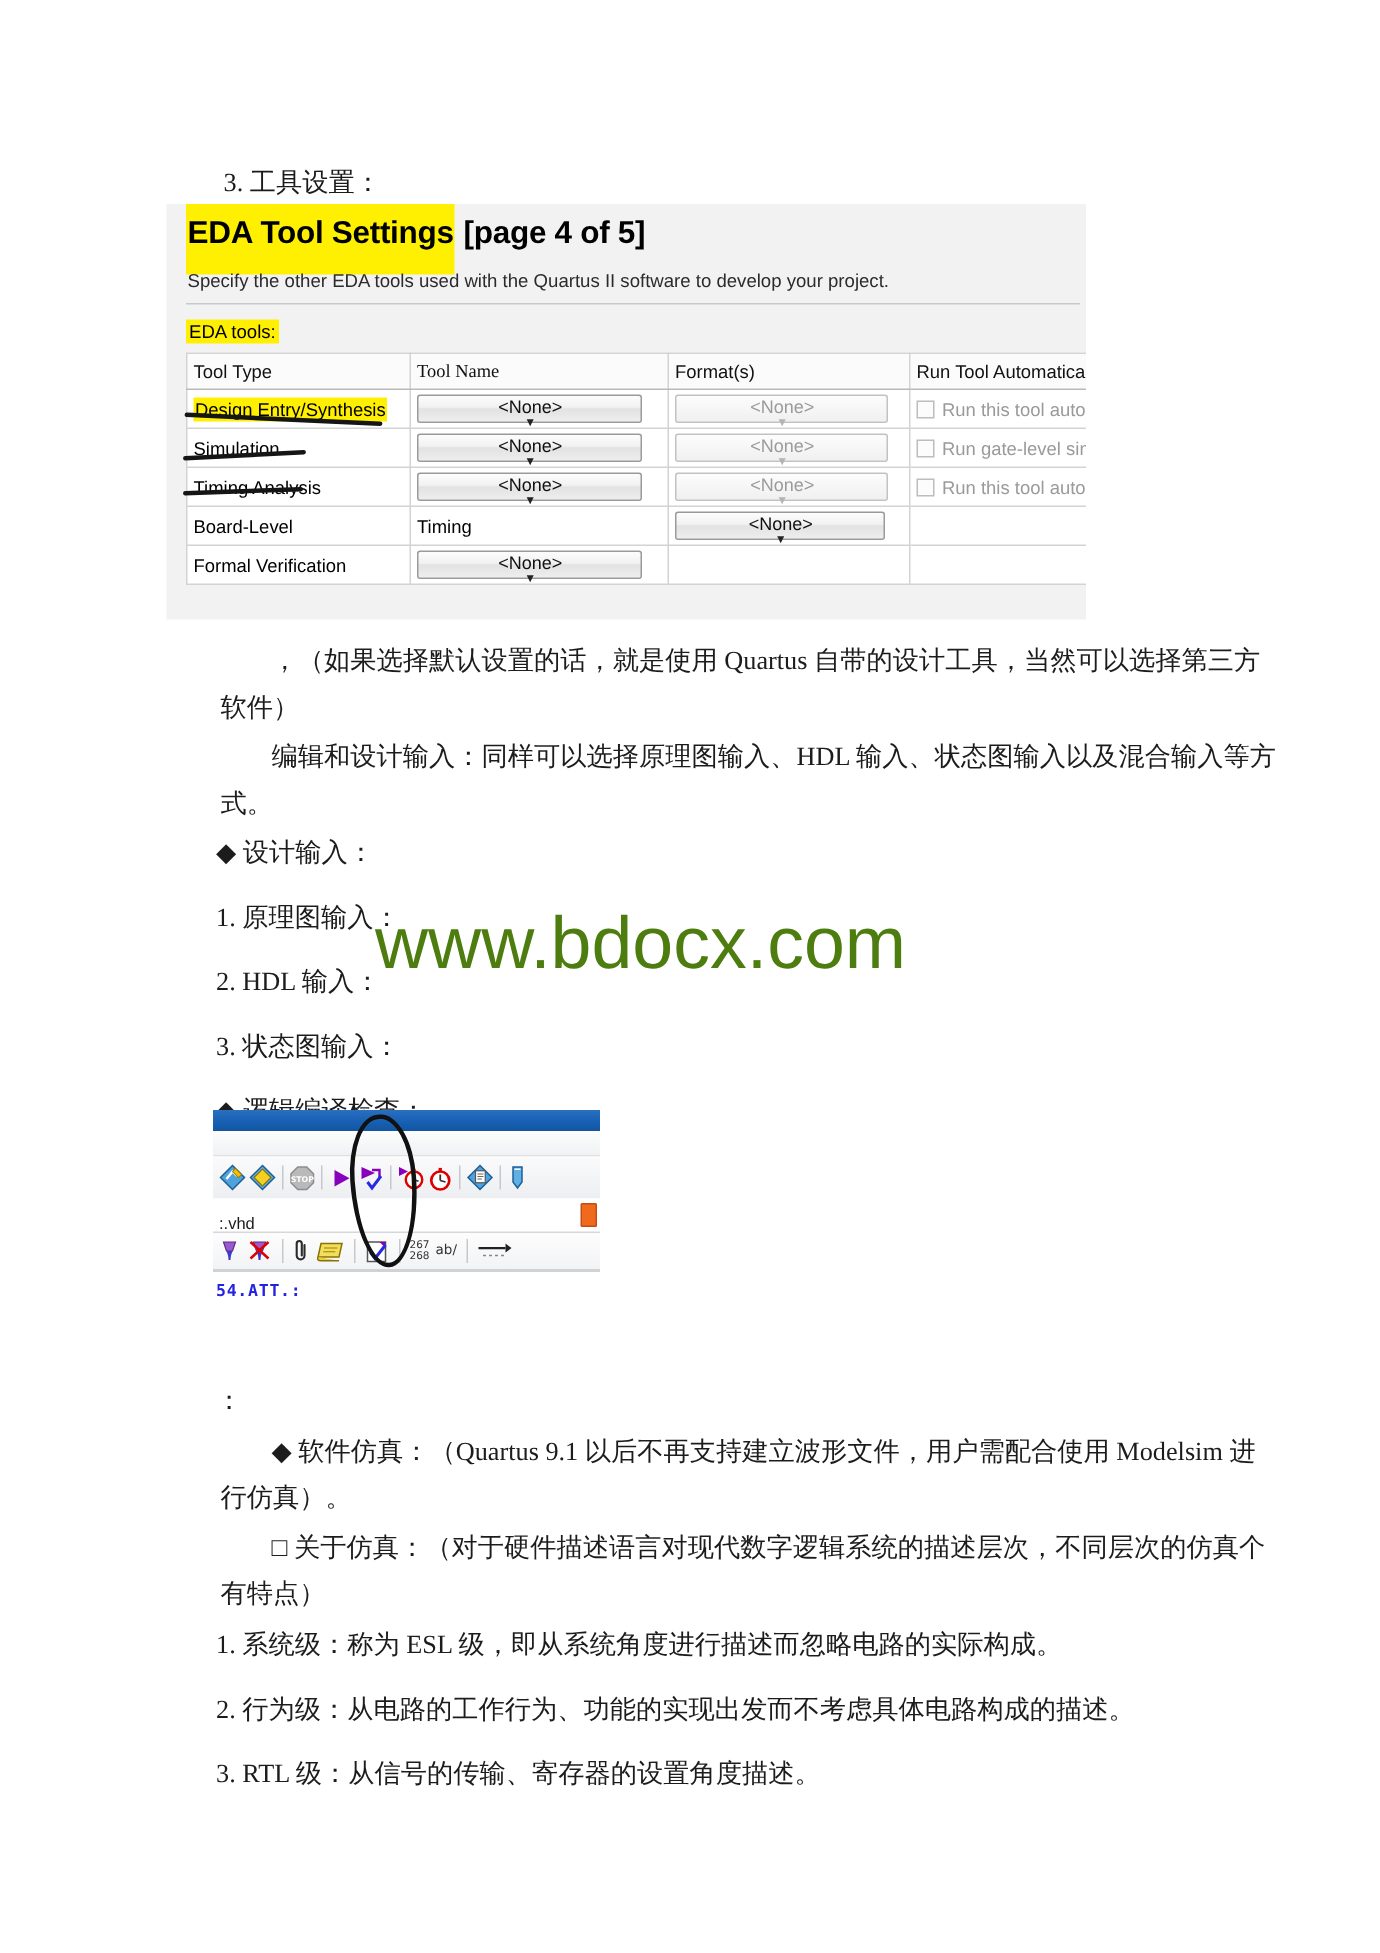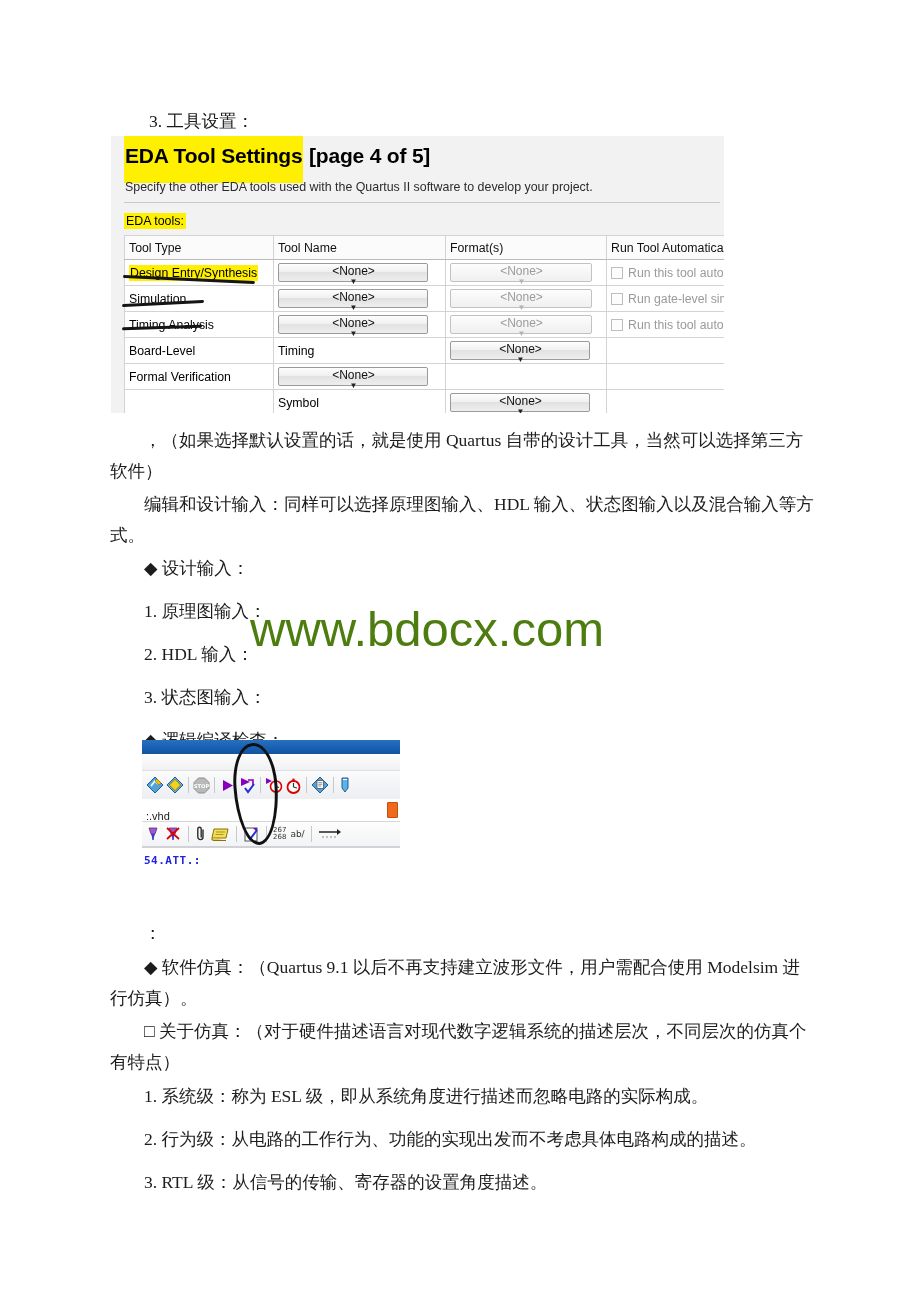--- a/index.html
+++ b/index.html
@@ -37,21 +37,21 @@
   }
 
   
   .para {
     position: absolute;
     font-size: 17.5px;
     line-height: 31px;
     color: #1c1c1c;
     white-space: pre-wrap;
   }
-  .indent { text-indent: 34px; }
+  .indent { text-indent: 34px; margin-left: 37px; }
 
   
   .heading-tools {
     position: absolute;
     left: 149px;
     top: 108px;
     font-size: 17.5px;
     line-height: 26px;
   }
 
@@ -135,21 +135,21 @@
     white-space: nowrap;
   }
   .eda-table th {
     background: #fbfbfb;
     border-bottom: 1px solid #b9b9b9;
     color: #111;
     height: 23px;
     margin-top: 36px;
   }
   .col-type  { width: 140px; }
-  .col-name  { width: 163px; }
+  .col-name  { width: 163px; font-family: Liberation Serif, serif; }
   .col-fmt   { width: 152px; }
   .col-auto  { width: 144px; }
 
   .hl-cell { position: relative; }
   .hl-cell .hl-text {
     background: #ffef00;
     padding: 1px 1px;
   }
 
   
@@ -432,31 +432,20 @@
           <td>
             <span class="combo">
               <span>&lt;None&gt;</span>
               <span class="caret">▼</span>
             </span>
           </td>
           <td></td>
           <td></td>
         </tr>
 
-        <tr>
-          <td></td>
-          <td>Symbol</td>
-          <td>
-            <span class="combo brd">
-              <span>&lt;None&gt;</span>
-              <span class="caret">▼</span>
-            </span>
-          </td>
-          <td></td>
-        </tr>
 
       </tbody>
     </table>
 
     <div class="hand-line" style="left:12px; top:142px; width:132px; transform:rotate(2.6deg);"></div>
     <div class="hand-line" style="left:11px; top:166px; width:82px; transform:rotate(-3deg);"></div>
     <div class="hand-line" style="left:11px; top:190px; width:80px; transform:rotate(-2deg);"></div>
   </div>
 
   <div class="para indent" style="left:110px; top:425px; width:706px;">，（如果选择默认设置的话，就是使用 Quartus 自带的设计工具，当然可以选择第三方软件）</div>

